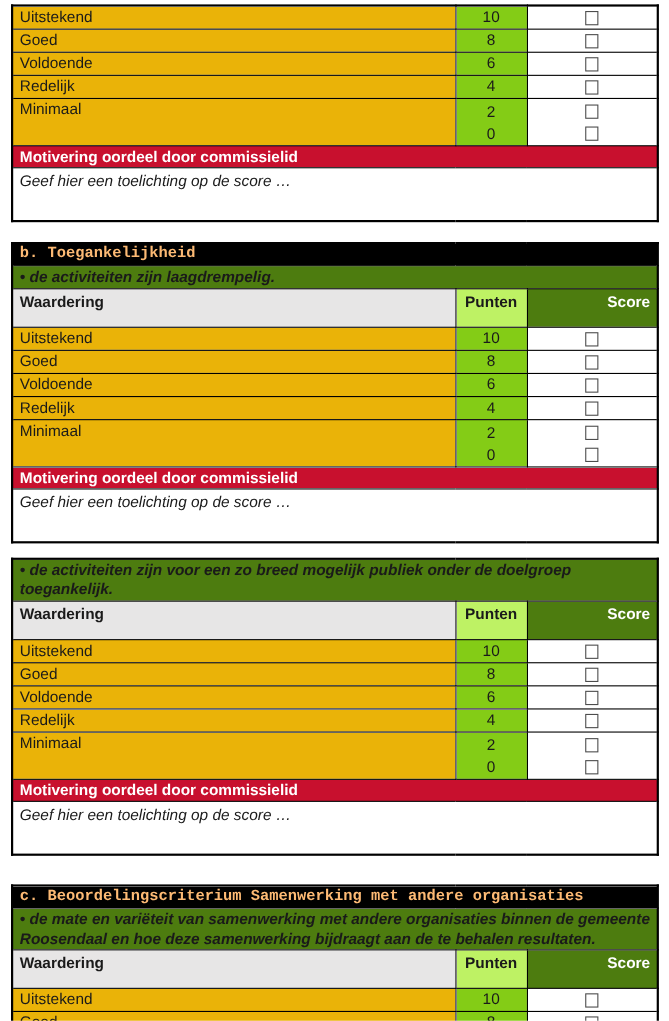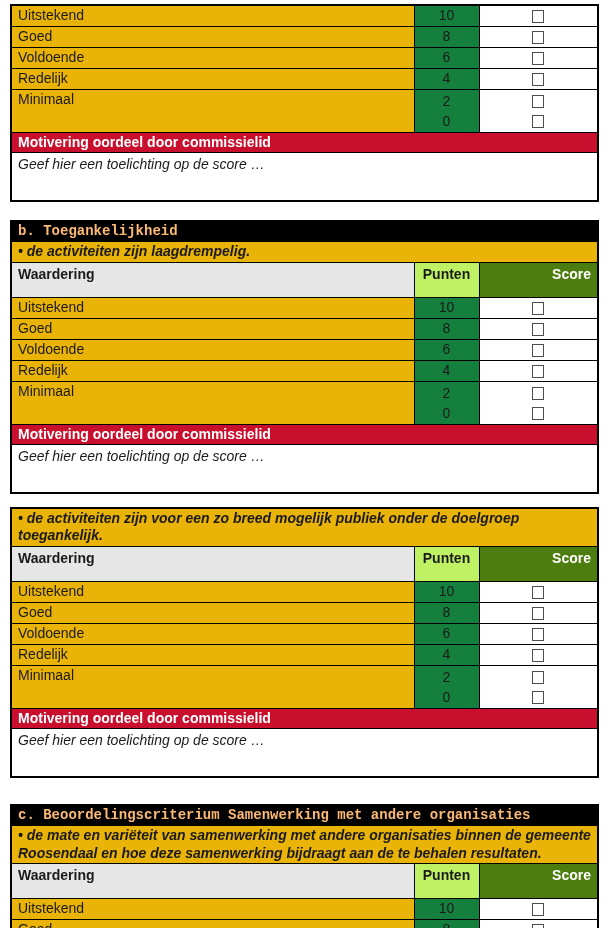--- a/index.html
+++ b/index.html
@@ -38,40 +38,40 @@
     color: #fdba74;
     font-weight: bold;
     padding: 1px 6px;
     font-family: Liberation Mono, monospace;
   }
 
   
   tr.criterion-row { height: 20px; }
   tr.criterion-row.two-line { height: 36px; vertical-align: top; }
   tr.criterion-row td {
-    background: #eab308;
+    background: #4d7c0f;
     font-weight: bold;
     font-style: italic;
   }
 
   
   tr.col-header-row { height: 35px; }
   tr.col-header-row td { vertical-align: top; font-weight: bold; padding-top: 3px; }
   td.h-waardering { background: #e7e6e6; }
   td.h-punten { background: #bef264; text-align: center; }
   td.h-score {
     background: #4d7c0f;
     color: #ffffff;
     text-align: right;
   }
 
   
   tr.data-row { height: 21px; }
   td.lbl { background: #eab308; }
-  td.pts { background: #15803d; text-align: center; padding: 1px 2px; }
+  td.pts { background: #84cc16; text-align: center; padding: 1px 2px; }
   td.scr { background: #ffffff; text-align: center; padding: 1px 2px; }
 
   tr.minimaal-row { height: 41px; }
   tr.minimaal-row td { vertical-align: top; }
   tr.minimaal-row td.pts div,
   tr.minimaal-row td.scr div { height: 20px; line-height: 20px; }
 
   .checkbox {
     display: inline-block;
     width: 12px; height: 13px;

